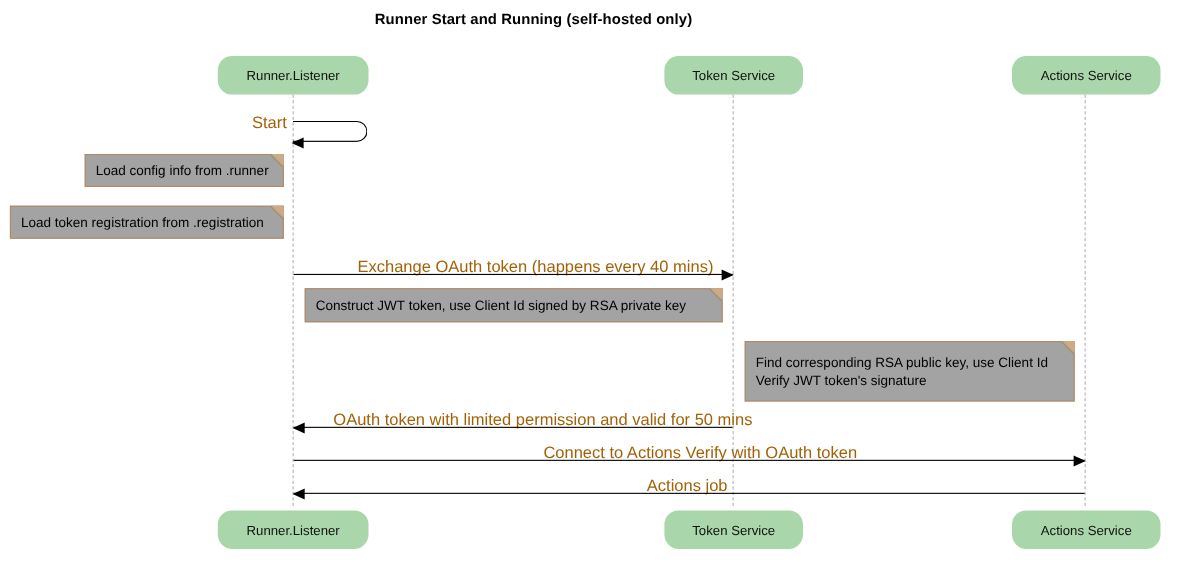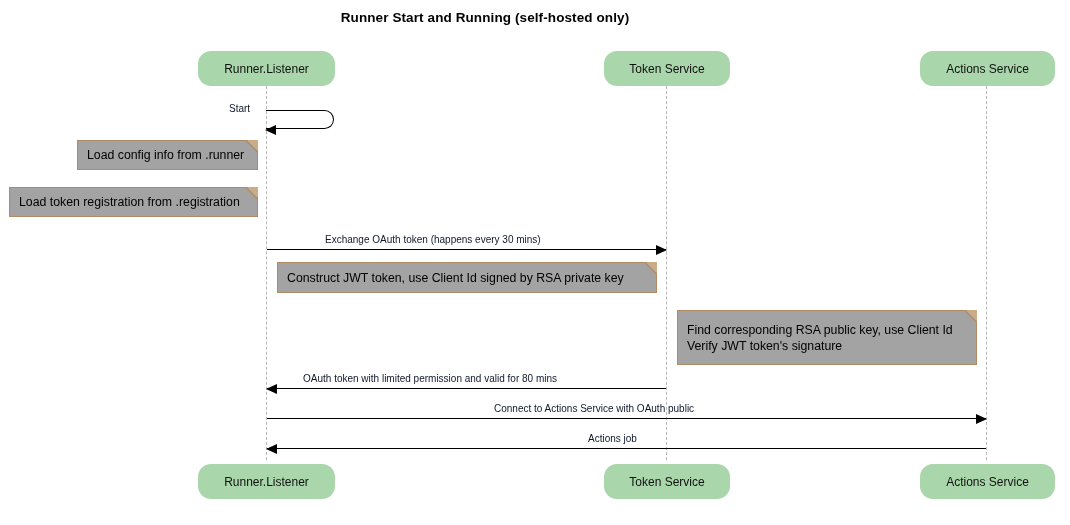--- a/index.html
+++ b/index.html
@@ -119,22 +119,22 @@
     right: -1px;
   }
   .arrowhead.left {
     border-top: 5.5px solid transparent;
     border-bottom: 5.5px solid transparent;
     border-right: 11px solid #000;
     left: -1px;
   }
   .msg-label {
     position: absolute;
-    font-size: 10px;
-    color: #0f172a;
+    font-size: 15px;
+    color: #a16207;
     white-space: nowrap;
   }
 
   
   .self-msg {
     position: absolute;
     box-sizing: border-box;
     border: 1.3px solid #000;
     border-left: none;
     border-top-right-radius: 11px;
@@ -173,44 +173,44 @@
     <span class="fold"></span>
     <span class="fold-edge"></span>
   </div>
 
   <div class="note" style="left:9px; top:187px; width:249px; height:30px;">
     <span class="note-text">Load token registration from .registration</span>
     <span class="fold"></span>
     <span class="fold-edge"></span>
   </div>
 
-  <div class="msg-label" style="left:325px; top:234px;">Exchange OAuth token (happens every 30 mins)</div>
+  <div class="msg-label" style="left:325px; top:234px;">Exchange OAuth token (happens every 40 mins)</div>
   <div class="msg" style="left:267px; top:249px; width:399px;">
     <div class="arrowhead right"></div>
   </div>
 
   <div class="note" style="left:677px; top:310px; width:300px; height:55px;">
     <span class="note-text">Find corresponding RSA public key, use Client Id
 Verify JWT token's signature</span>
     <span class="fold"></span>
     <span class="fold-edge"></span>
   </div>
 
   <div class="note" style="left:277px; top:262px; width:380px; height:31px;">
     <span class="note-text">Construct JWT token, use Client Id signed by RSA private key</span>
     <span class="fold"></span>
     <span class="fold-edge"></span>
   </div>
 
-  <div class="msg-label" style="left:303px; top:373px;">OAuth token with limited permission and valid for 80 mins</div>
+  <div class="msg-label" style="left:303px; top:373px;">OAuth token with limited permission and valid for 50 mins</div>
   <div class="msg" style="left:267px; top:388px; width:399px;">
     <div class="arrowhead left"></div>
   </div>
 
-  <div class="msg-label" style="left:494px; top:403px;">Connect to Actions Service with OAuth public</div>
+  <div class="msg-label" style="left:494px; top:403px;">Connect to Actions Verify with OAuth token</div>
   <div class="msg" style="left:267px; top:418px; width:719px;">
     <div class="arrowhead right"></div>
   </div>
 
   <div class="msg-label" style="left:588px; top:433px;">Actions job</div>
   <div class="msg" style="left:267px; top:448px; width:719px;">
     <div class="arrowhead left"></div>
   </div>
 
   <div class="participant" style="left:198px; top:464px; width:137px;">

